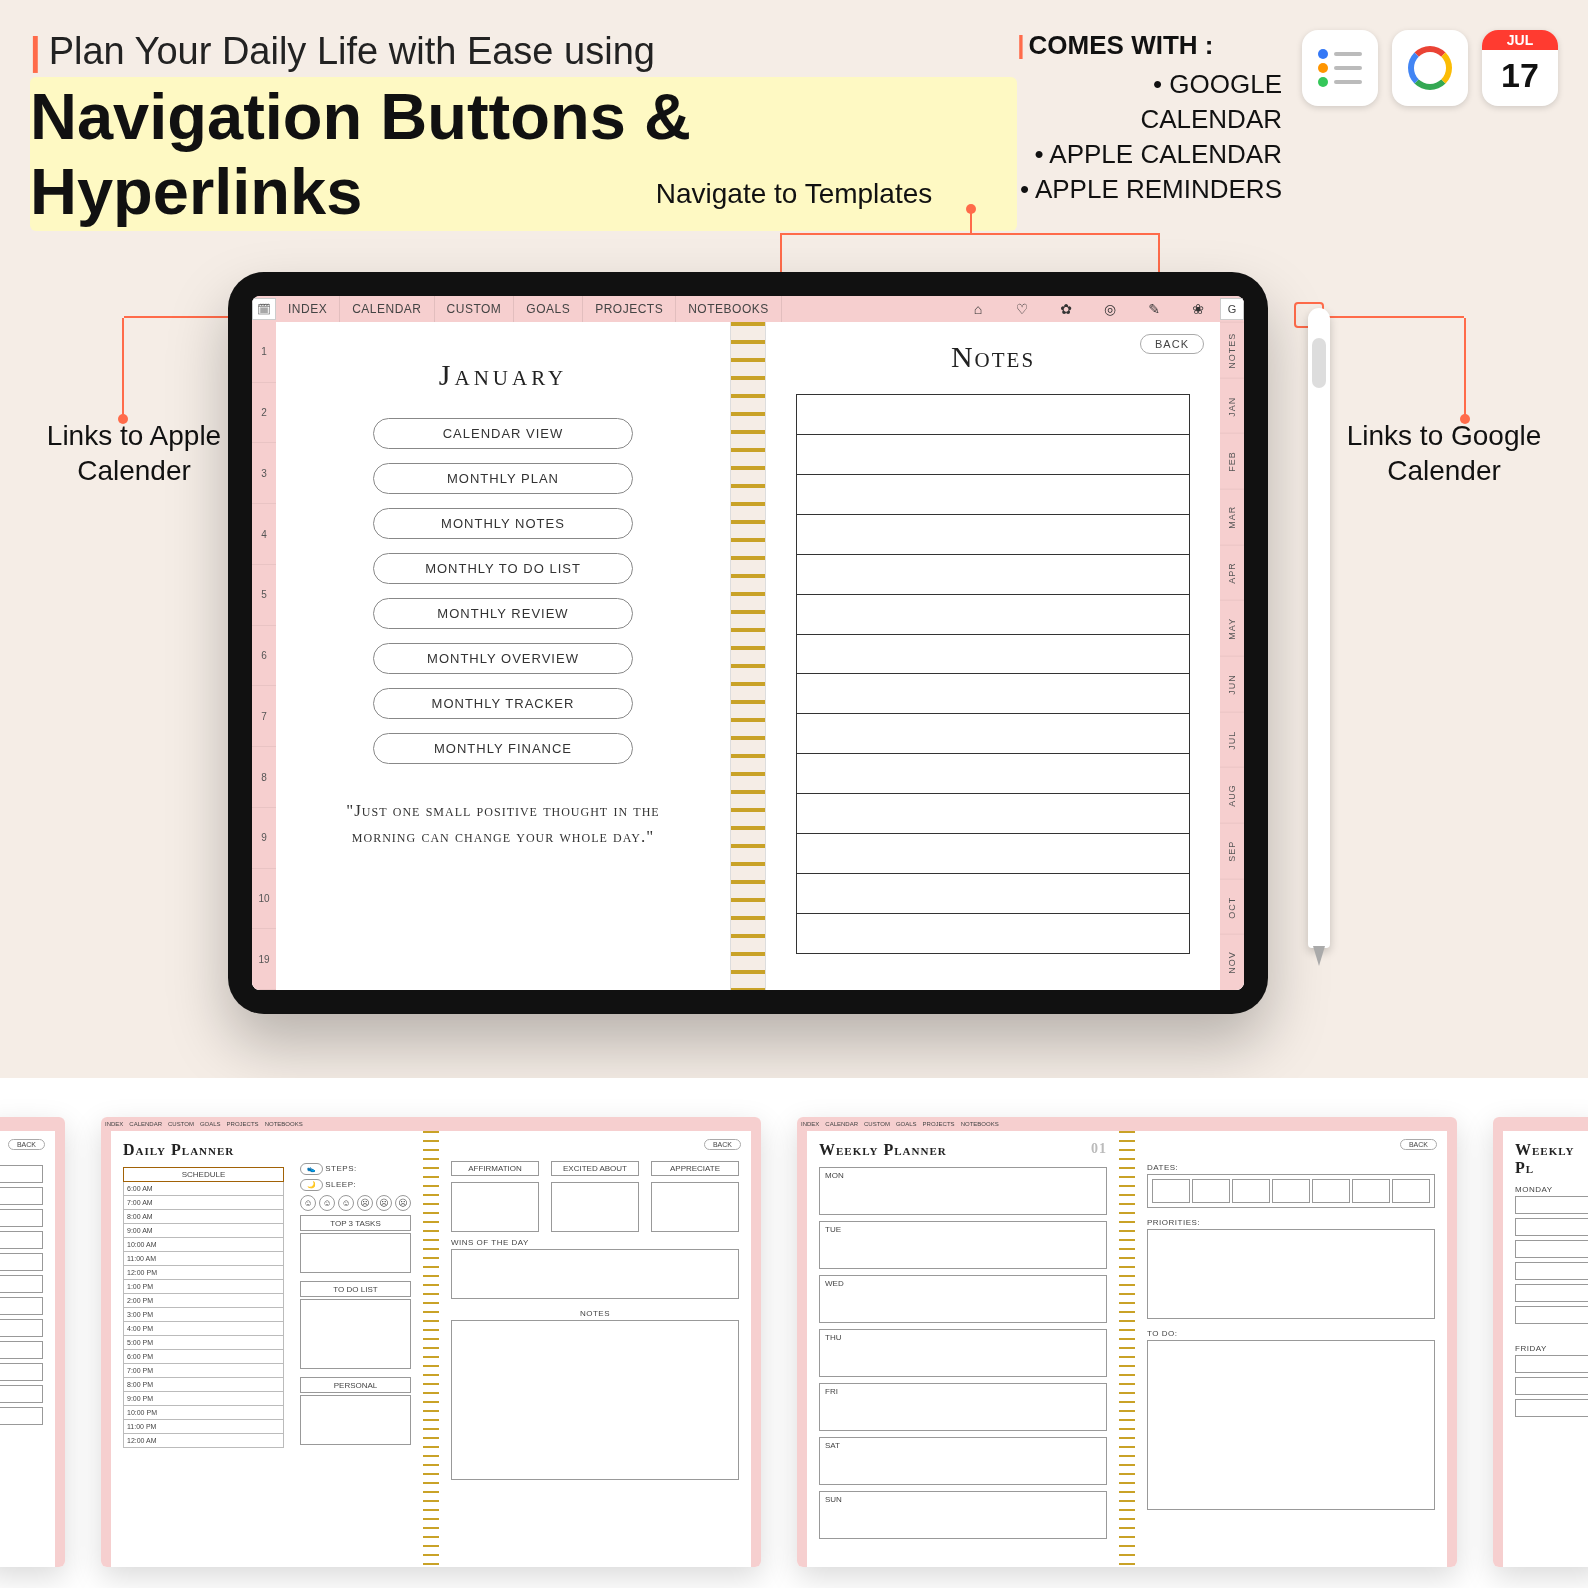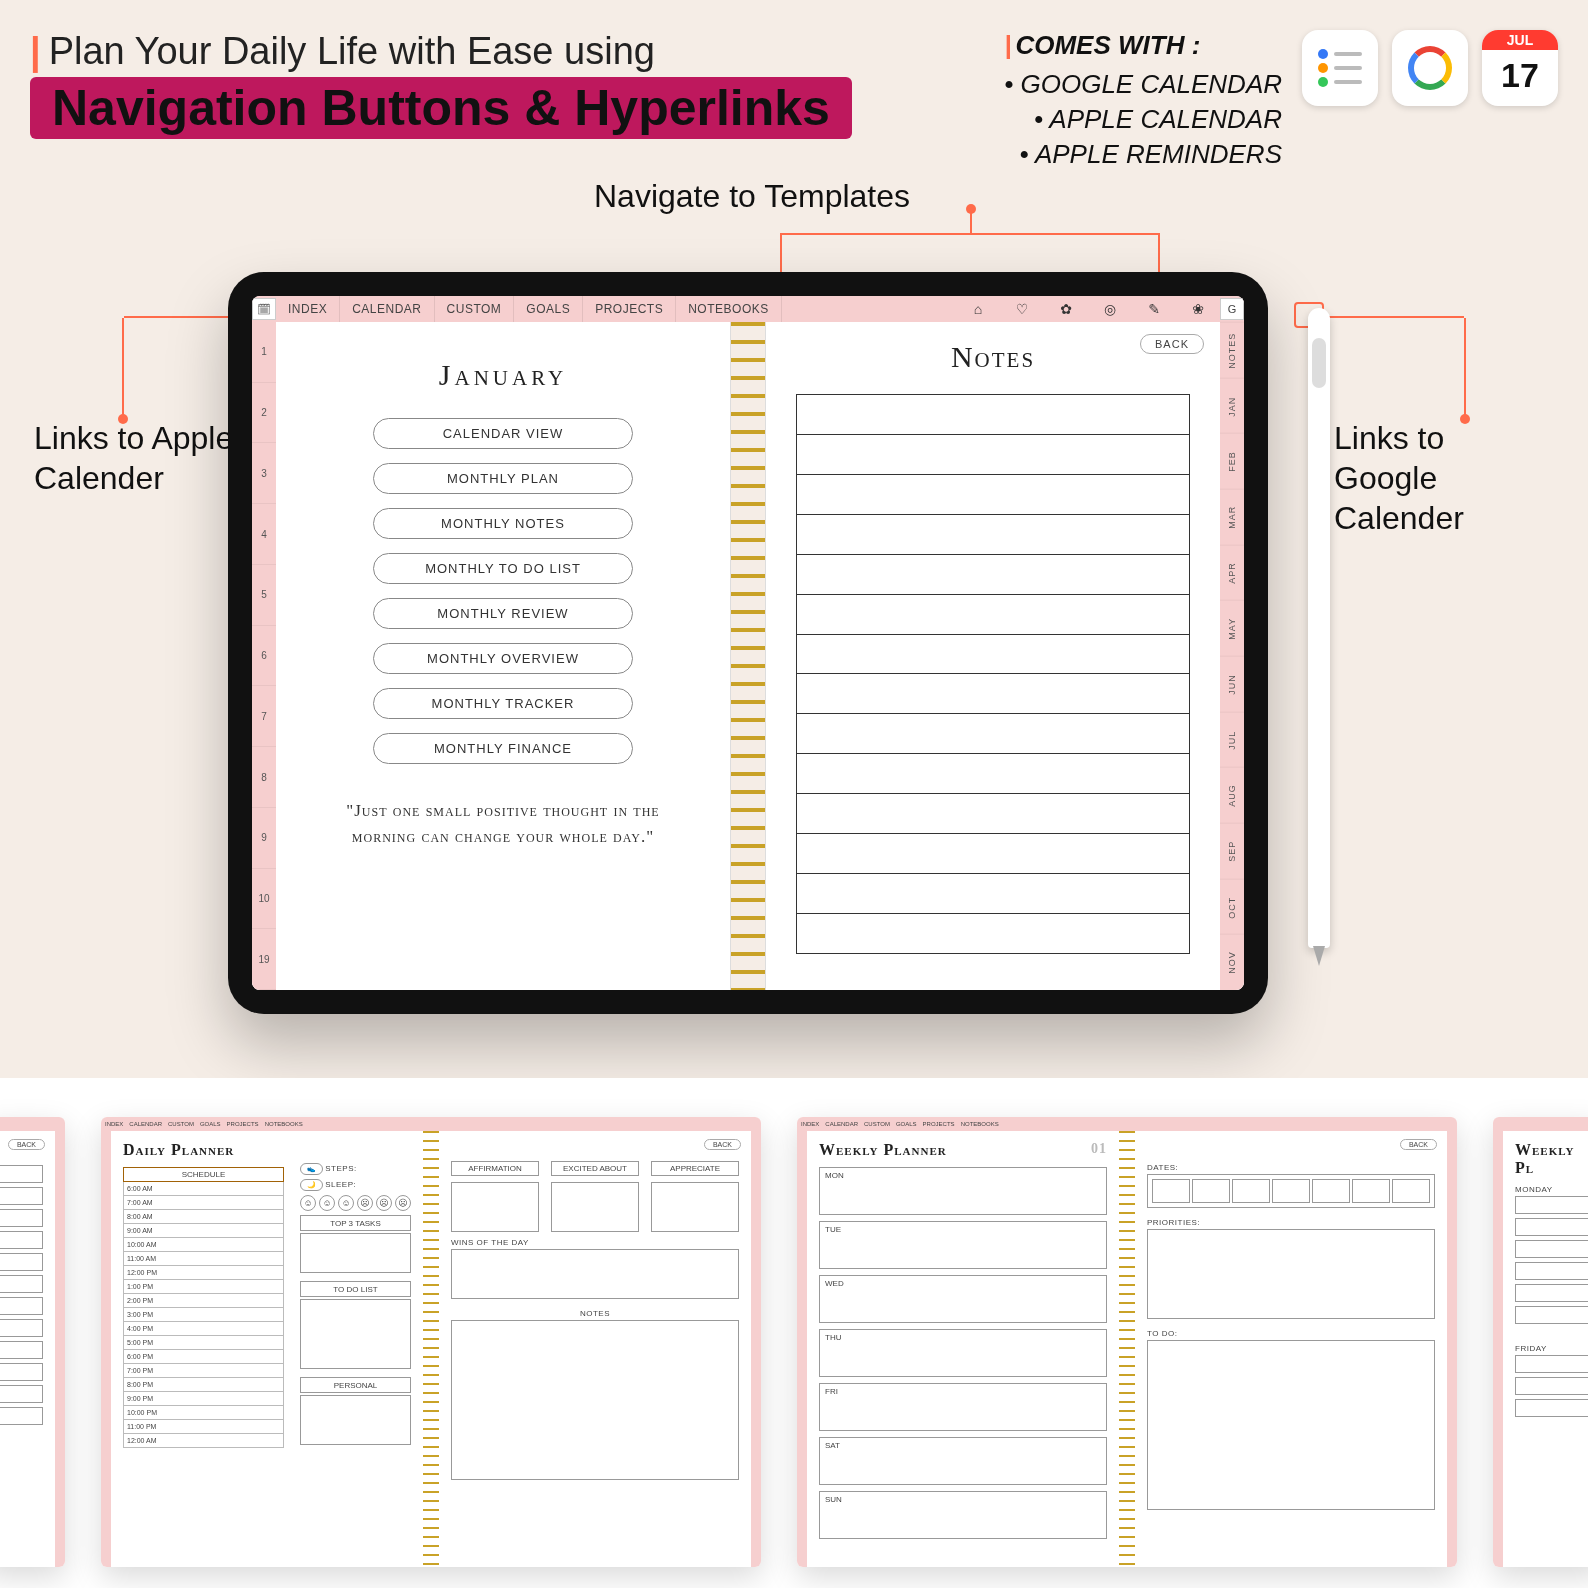--- a/index.html
+++ b/index.html
@@ -17,26 +17,26 @@
     position: absolute;
     top: 30px; left: 30px; right: 30px;
     display: flex;
     align-items: flex-start;
     justify-content: space-between;
   }
   .title-block { display: flex; flex-direction: column; }
   .title-line1 { font-size: 38px; color: #222; font-weight: 400; }
   .title-line1 .bar { color: #ff6b4a; font-weight: 600; margin-right: 8px; }
   .title-line2 {
-    font-size: 50px; font-weight: 800; color: #111;
-    background: #be185d; display: inline-block;
-    padding: 2px 22px; border-radius: 6px; margin-top: 4px;
+    font-size: 65px; font-weight: 800; color: #111;
+    background: #fef9c3; display: inline-block;
+    padding: 2px 0; border-radius: 6px; margin-top: 4px;
   }
   .comes-with { display: flex; align-items: flex-start; gap: 20px; }
-  .comes-with-text { font-size: 26px; color: #111; font-style: italic; }
+  .comes-with-text { font-size: 26px; color: #111; }
   .comes-with-heading { font-weight: 800; }
   .comes-with-heading .bar { color: #ff6b4a; margin-right: 4px; }
   .comes-with ul { list-style: none; margin-top: 6px; }
   .comes-with li::before { content: "• "; }
   .comes-with li { font-size: 26px; color: #111; line-height: 1.35; text-align: right; }
   .icon-row { display: flex; gap: 14px; align-items: center; }
   .app-icon {
     width: 76px; height: 76px; border-radius: 16px;
     background: #fff; box-shadow: 0 2px 6px rgba(0,0,0,.15);
     display: flex; align-items: center; justify-content: center;
@@ -50,22 +50,22 @@
   .google-g {
     width:44px; height:44px; border:6px solid #4285F4; border-radius:50%;
     border-top-color:#EA4335; border-right-color:#FBBC05; border-bottom-color:#34A853;
   }
   .apple-cal { flex-direction:column; }
   .apple-cal .top { background:#ff3b30; color:#fff; font-size:14px; width:100%; text-align:center; padding:2px 0; position:absolute; top:0; }
   .apple-cal .num { font-size:34px; color:#111; margin-top:14px; }
 
   
   .annot {
-    position: absolute; font-size: 32px; color: #111;
-    text-align: left; line-height: 1.25;
+    position: absolute; font-size: 28px; color: #111;
+    text-align: center; line-height: 1.25;
   }
   .annot-top { top: 176px; left: 50%; transform: translateX(-50%); width: 400px; }
   .annot-left { top: 418px; left: 34px; width: 200px; }
   .annot-right { top: 418px; right: 34px; width: 220px; }
 
   
   .callout-box {
     position:absolute; border:2px solid #ff6b4a; border-radius:4px;
   }
   .cb-left { top: 302px; left: 264px; width: 30px; height: 26px; }

